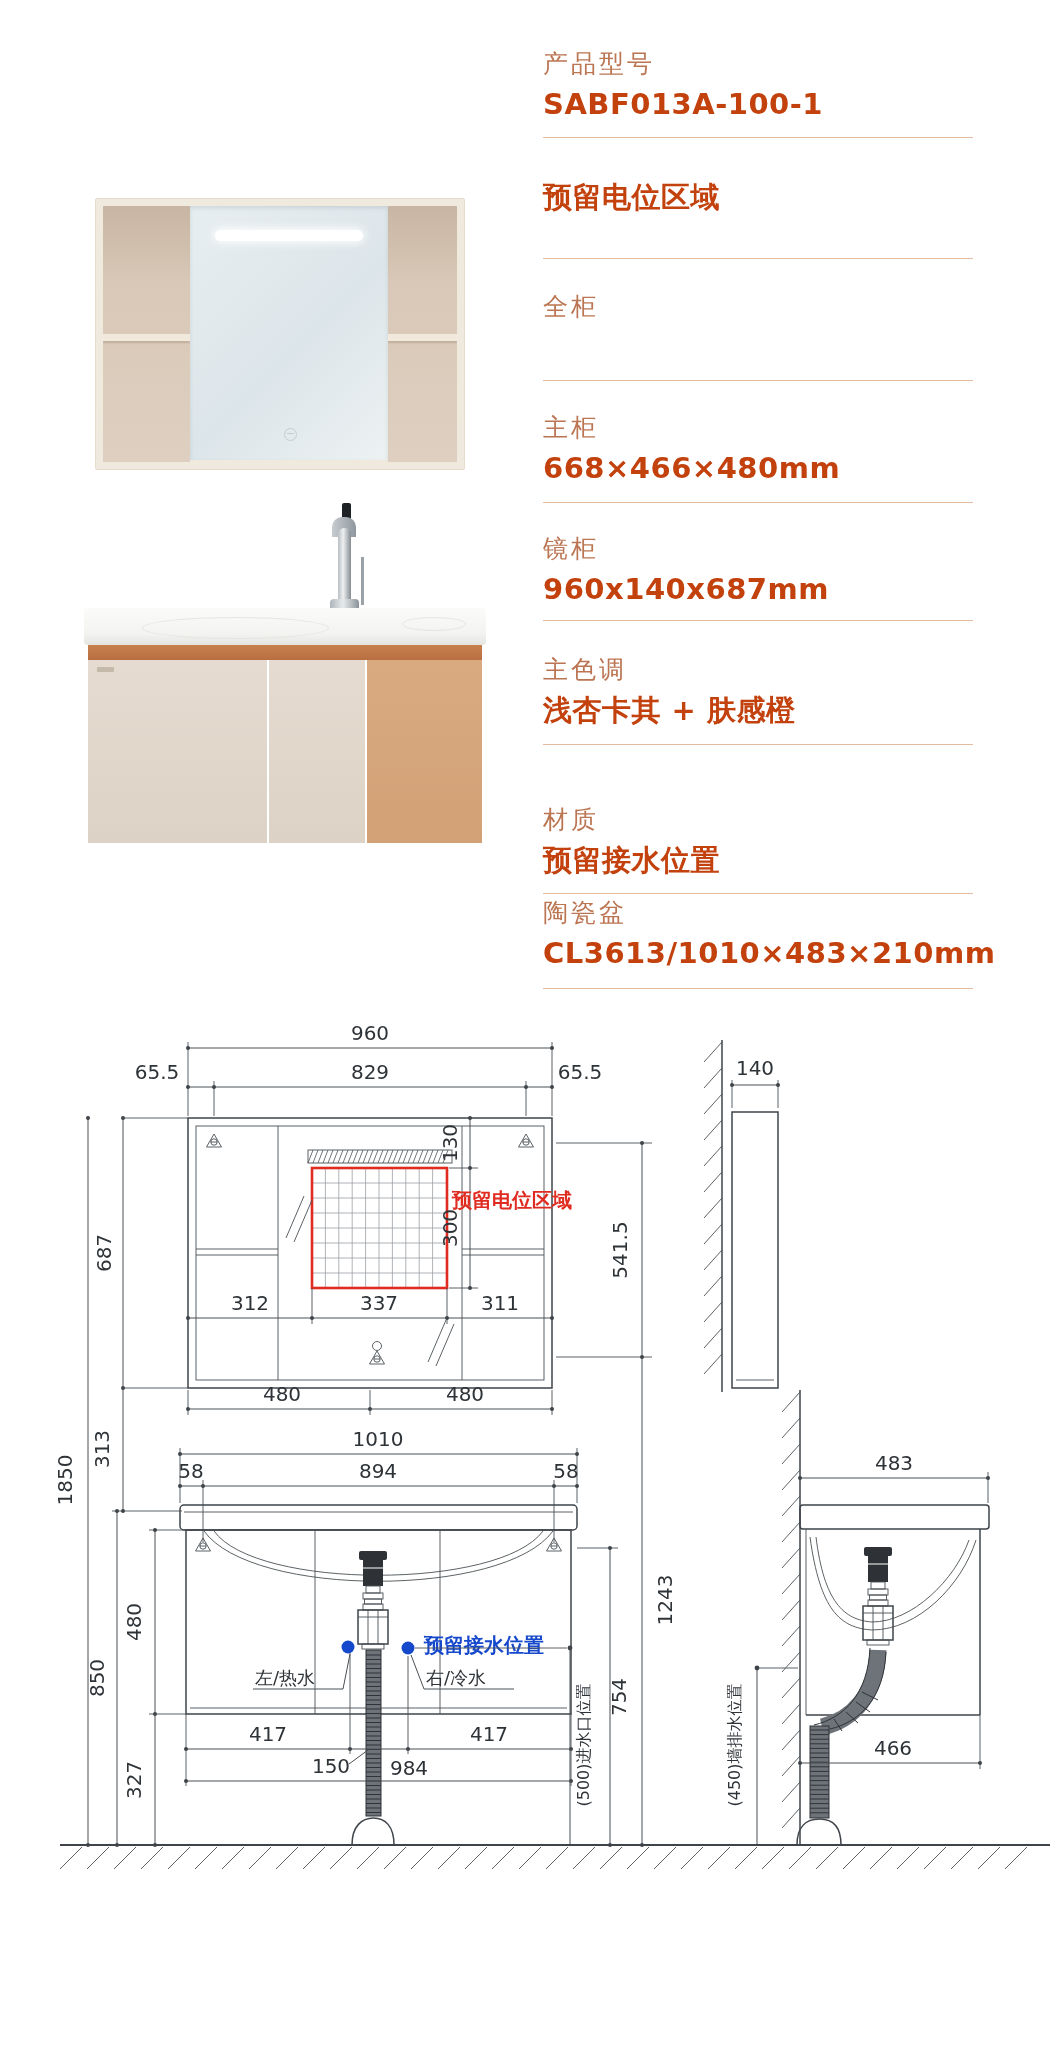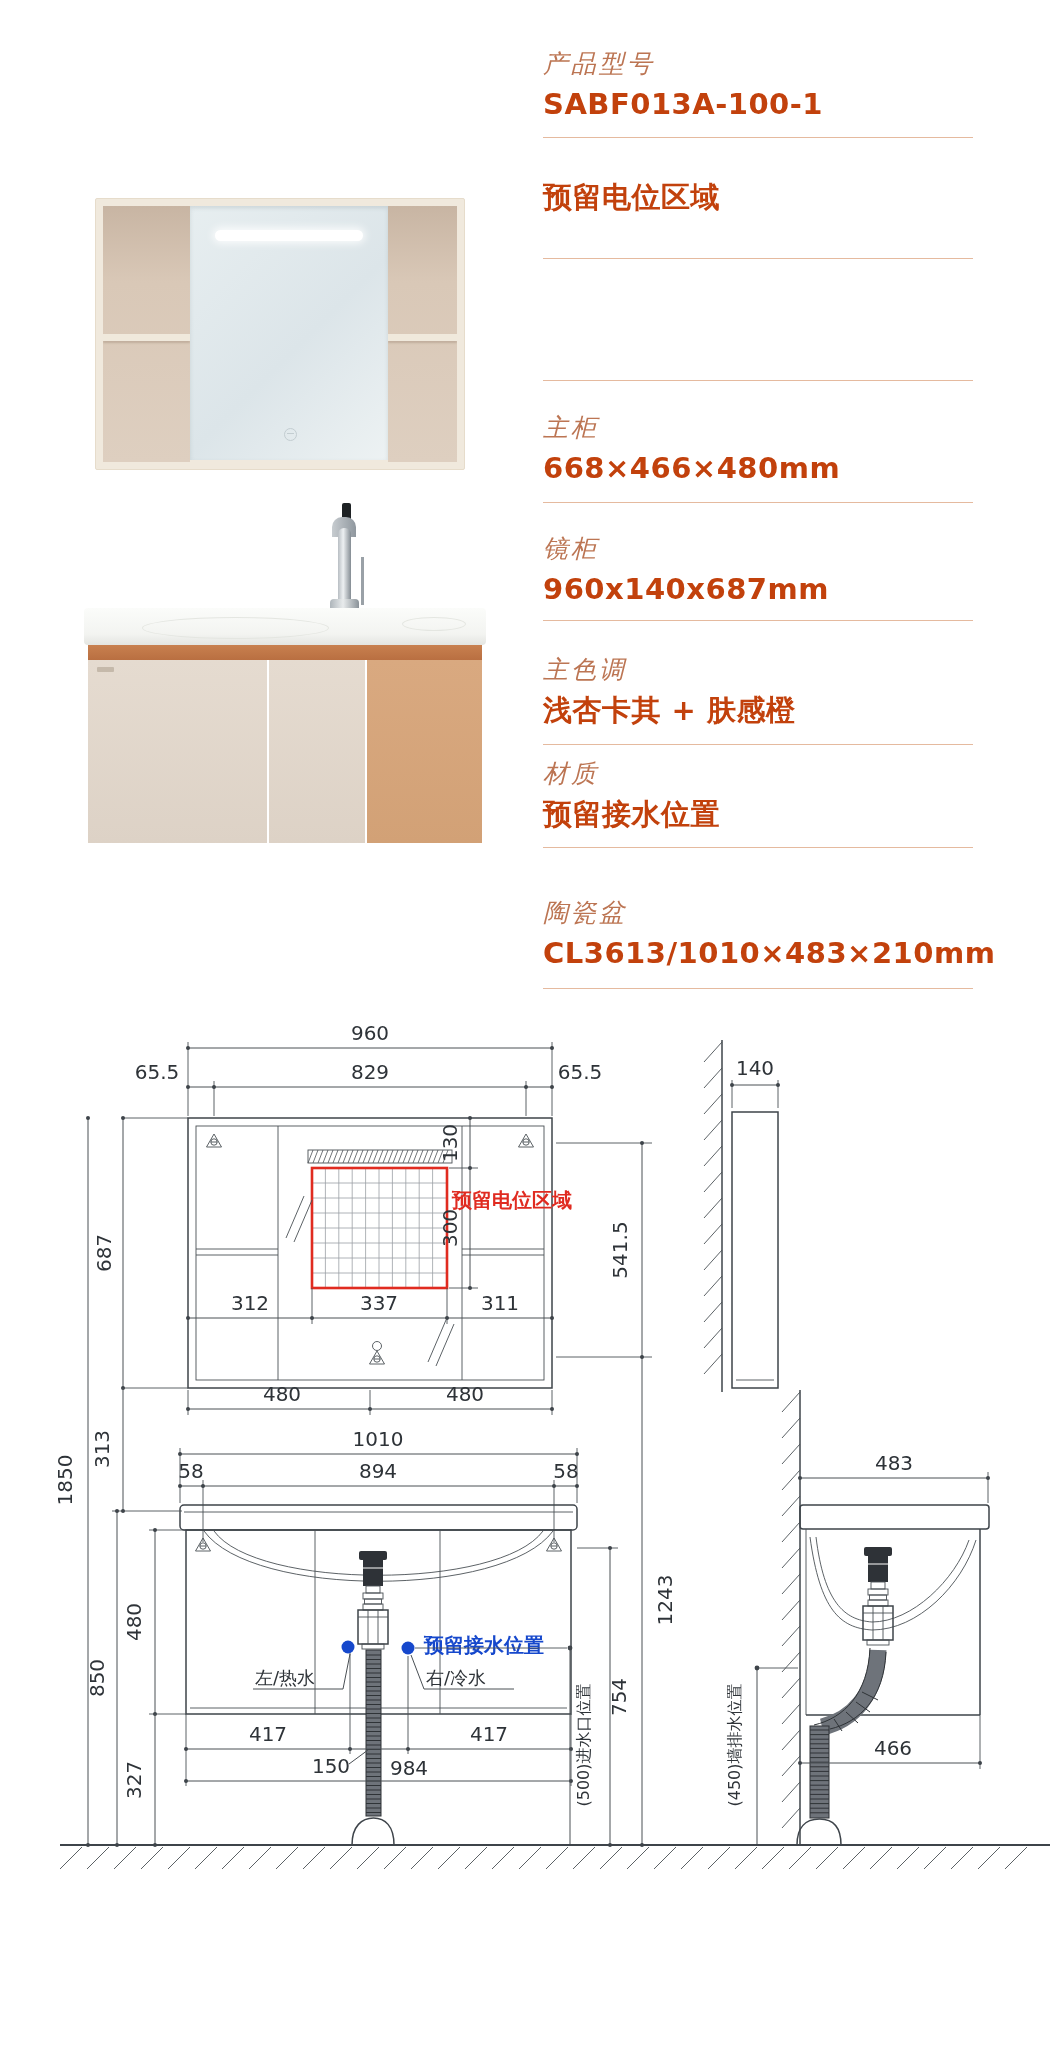--- a/index.html
+++ b/index.html
@@ -2,21 +2,21 @@
 <html><head>
 <meta charset="utf-8">
 <title>SABF013A-100-1</title>
 <style>
   html,body{margin:0;padding:0;}
   body{width:1053px;height:2055px;position:relative;background:#ffffff;
        font-family:"DejaVu Sans","Liberation Sans",sans-serif;overflow:hidden;}
 
   
   .spec-row{position:absolute;left:543px;width:430px;border-bottom:1px solid #E5BA9F;}
-  .spec-label{font-size:25px;color:#BC7553;letter-spacing:3px;line-height:1.15;font-style:italic;}
+  .spec-label{font-size:25px;color:#BC7553;letter-spacing:3px;line-height:1.15;}
   .spec-value{font-size:29px;color:#c2410c;font-weight:700;margin-top:9px;letter-spacing:0.5px;line-height:1.15;}
 
   
   .photo{position:absolute;}
   .m-frame{position:absolute;inset:0;background:#F0E9DD;border:1px solid #E6DCCB;border-radius:2px;}
   .m-cubby{position:absolute;top:8px;bottom:8px;background:#DACAB9;overflow:hidden;}
   .m-cubby .back{position:absolute;inset:0;background:linear-gradient(180deg,#C8B5A3 0%,#D9C8B7 30%,#DECFC0 100%);}
   .m-shelf{position:absolute;left:0;right:0;height:7px;background:#F0E9DC;box-shadow:0 2px 2px rgba(120,95,70,.25);}
   .m-glass{position:absolute;top:8px;bottom:10px;background:linear-gradient(135deg,#E7EEF0 0%,#DCE5E9 55%,#EDF2F3 100%);box-shadow:inset 0 2px 4px rgba(90,110,115,.18);}
   .m-led{position:absolute;height:11px;border-radius:6px;background:#ffffff;box-shadow:0 0 8px 2px rgba(255,255,255,.9);}
@@ -55,34 +55,35 @@
 
 <div>
   <div class="spec-row" style="top:50px;height:87px;">
     <div class="spec-label">产品型号</div>
     <div class="spec-value">SABF013A-100-1</div>
   </div>
   <div class="spec-row" style="top:172px;height:86px;">
     <div class="spec-value">预留电位区域</div>
   </div>
   <div class="spec-row" style="top:293px;height:87px;">
+    <div class="spec-label">全柜</div>
   </div>
   <div class="spec-row" style="top:414px;height:88px;">
     <div class="spec-label">主柜</div>
     <div class="spec-value">668×466×480mm</div>
   </div>
   <div class="spec-row" style="top:535px;height:85px;">
     <div class="spec-label">镜柜</div>
     <div class="spec-value">960x140x687mm</div>
   </div>
   <div class="spec-row" style="top:656px;height:88px;">
     <div class="spec-label">主色调</div>
     <div class="spec-value">浅杏卡其 + 肤感橙</div>
   </div>
-  <div class="spec-row" style="top:760px;height:87px;">
+  <div class="spec-row" style="top:806px;height:87px;">
     <div class="spec-label">材质</div>
     <div class="spec-value">预留接水位置</div>
   </div>
   <div class="spec-row" style="top:899px;height:89px;border-bottom:1px solid #E5BA9F;">
     <div class="spec-label">陶瓷盆</div>
     <div class="spec-value">CL3613/1010×483×210mm</div>
   </div>
 </div>
 
 <div class="photo" style="left:95px;top:198px;width:370px;height:272px;">

